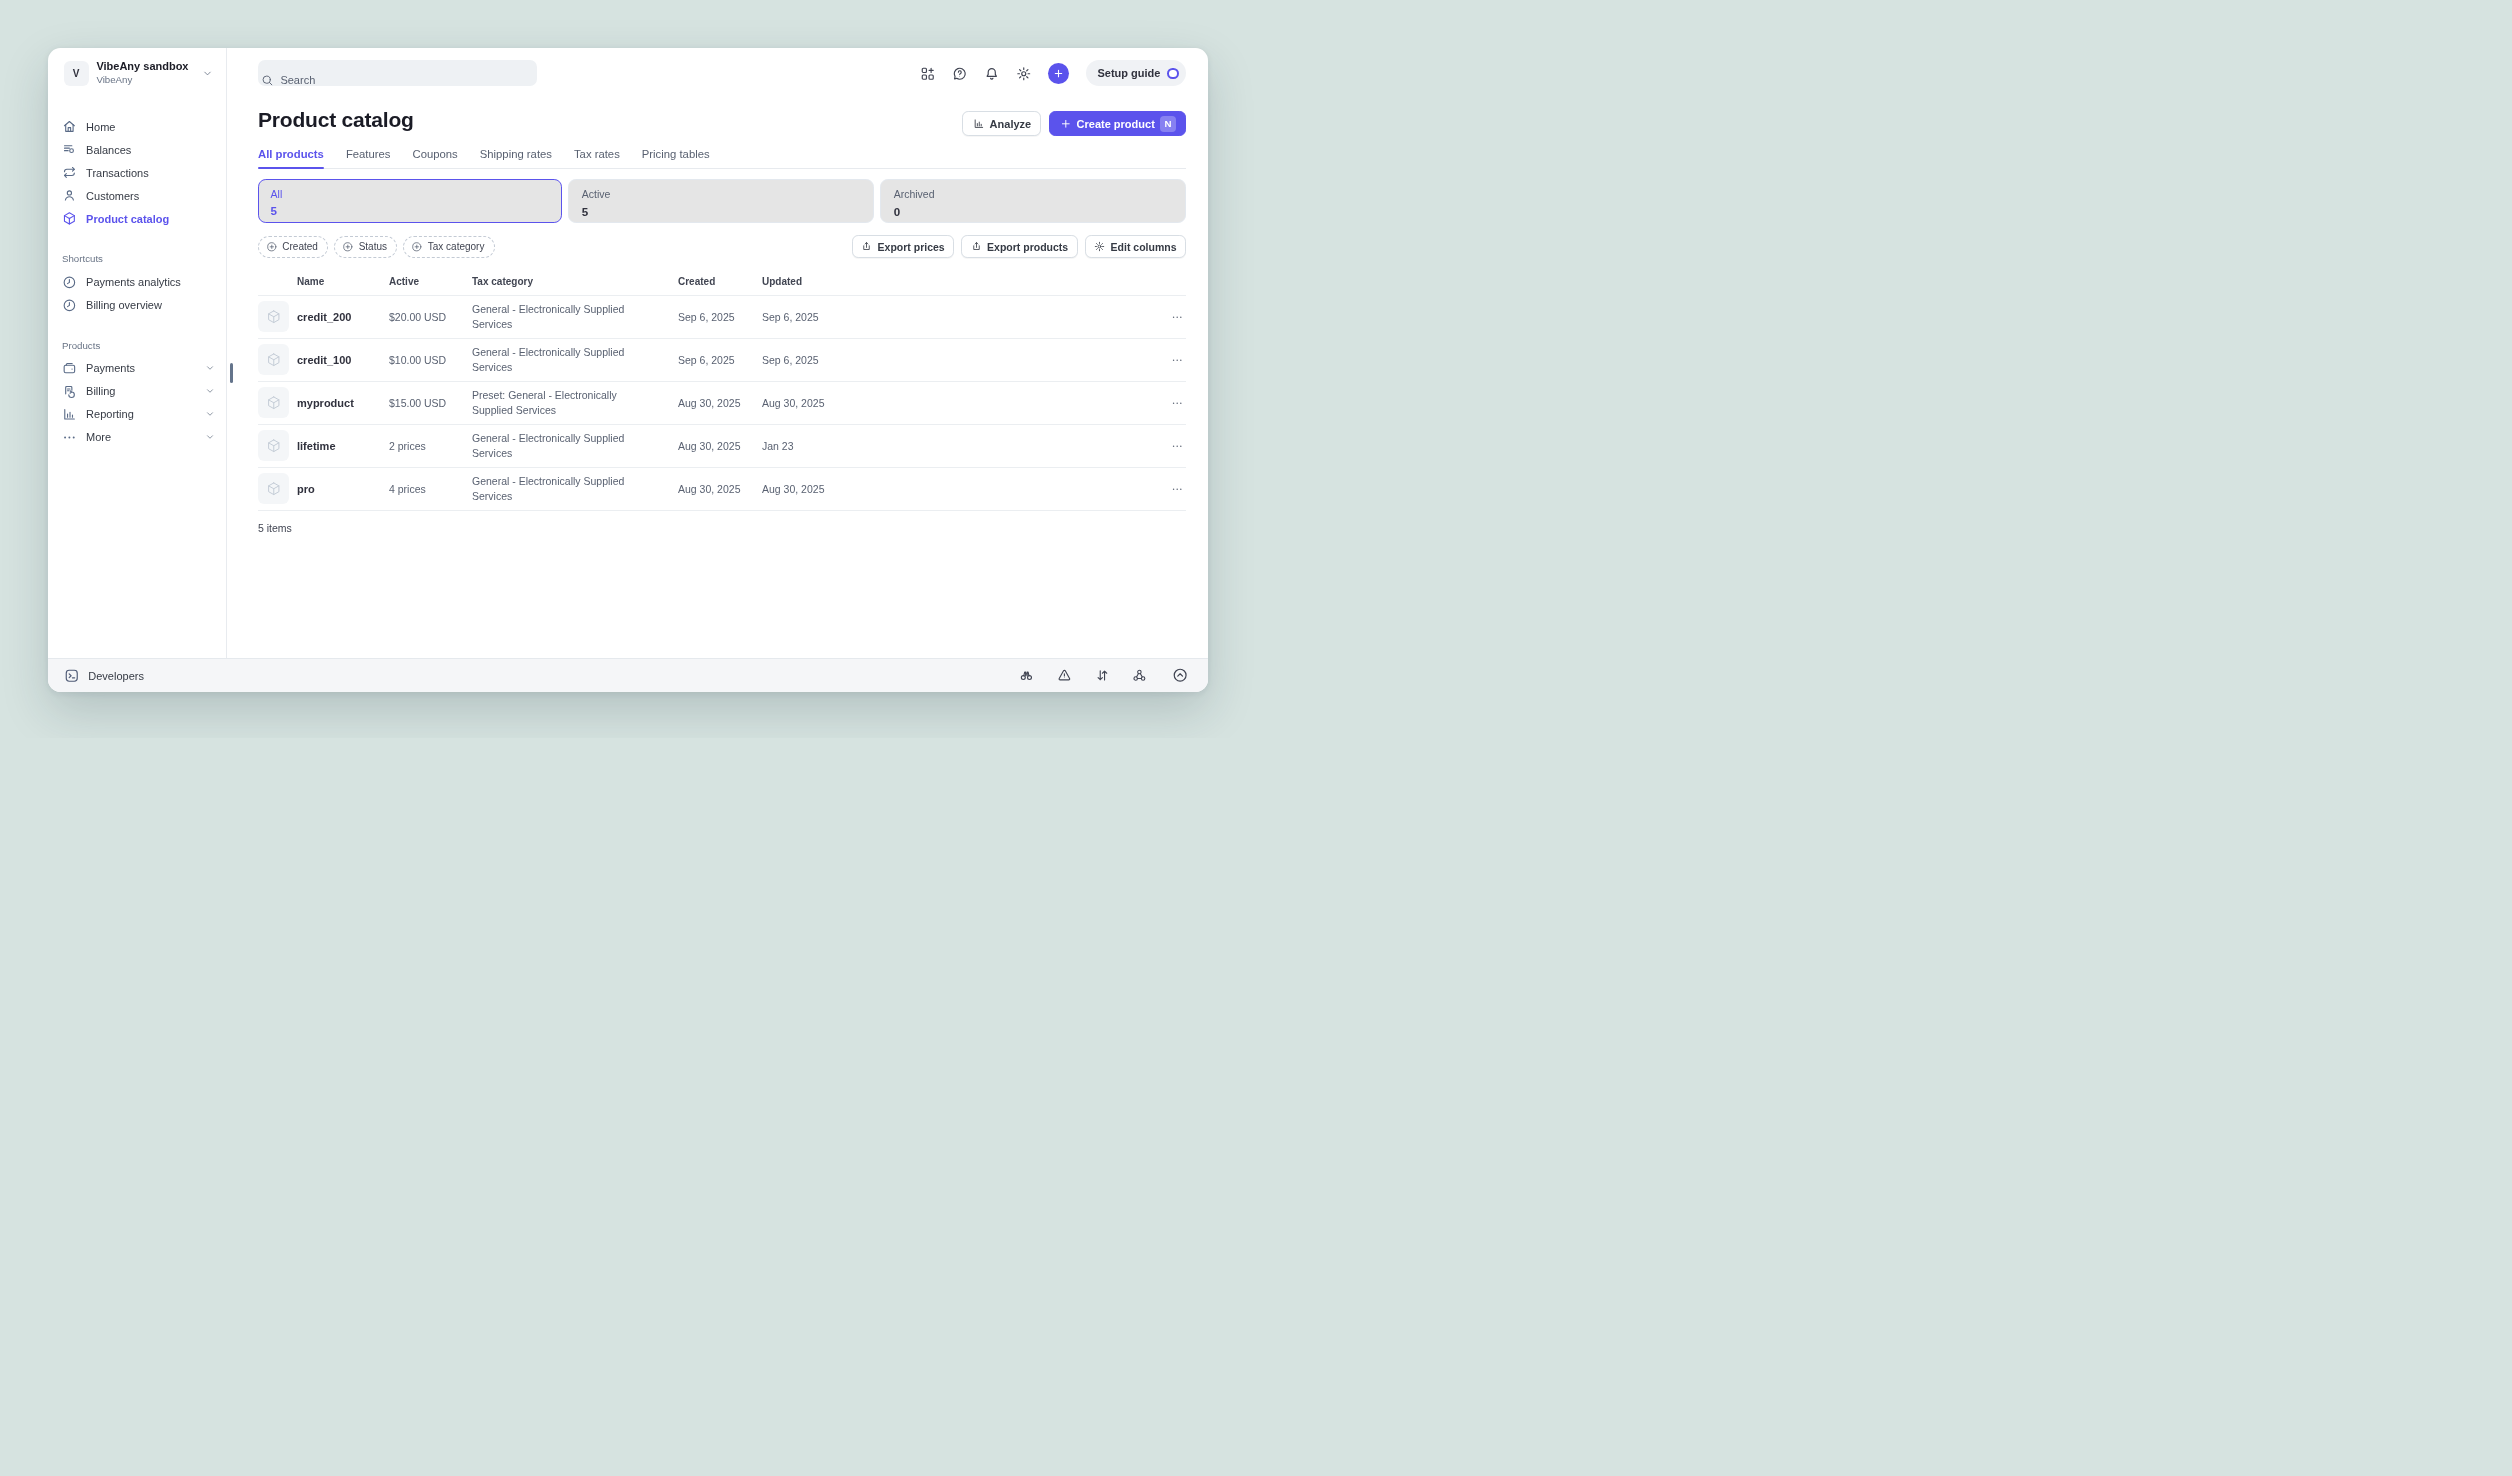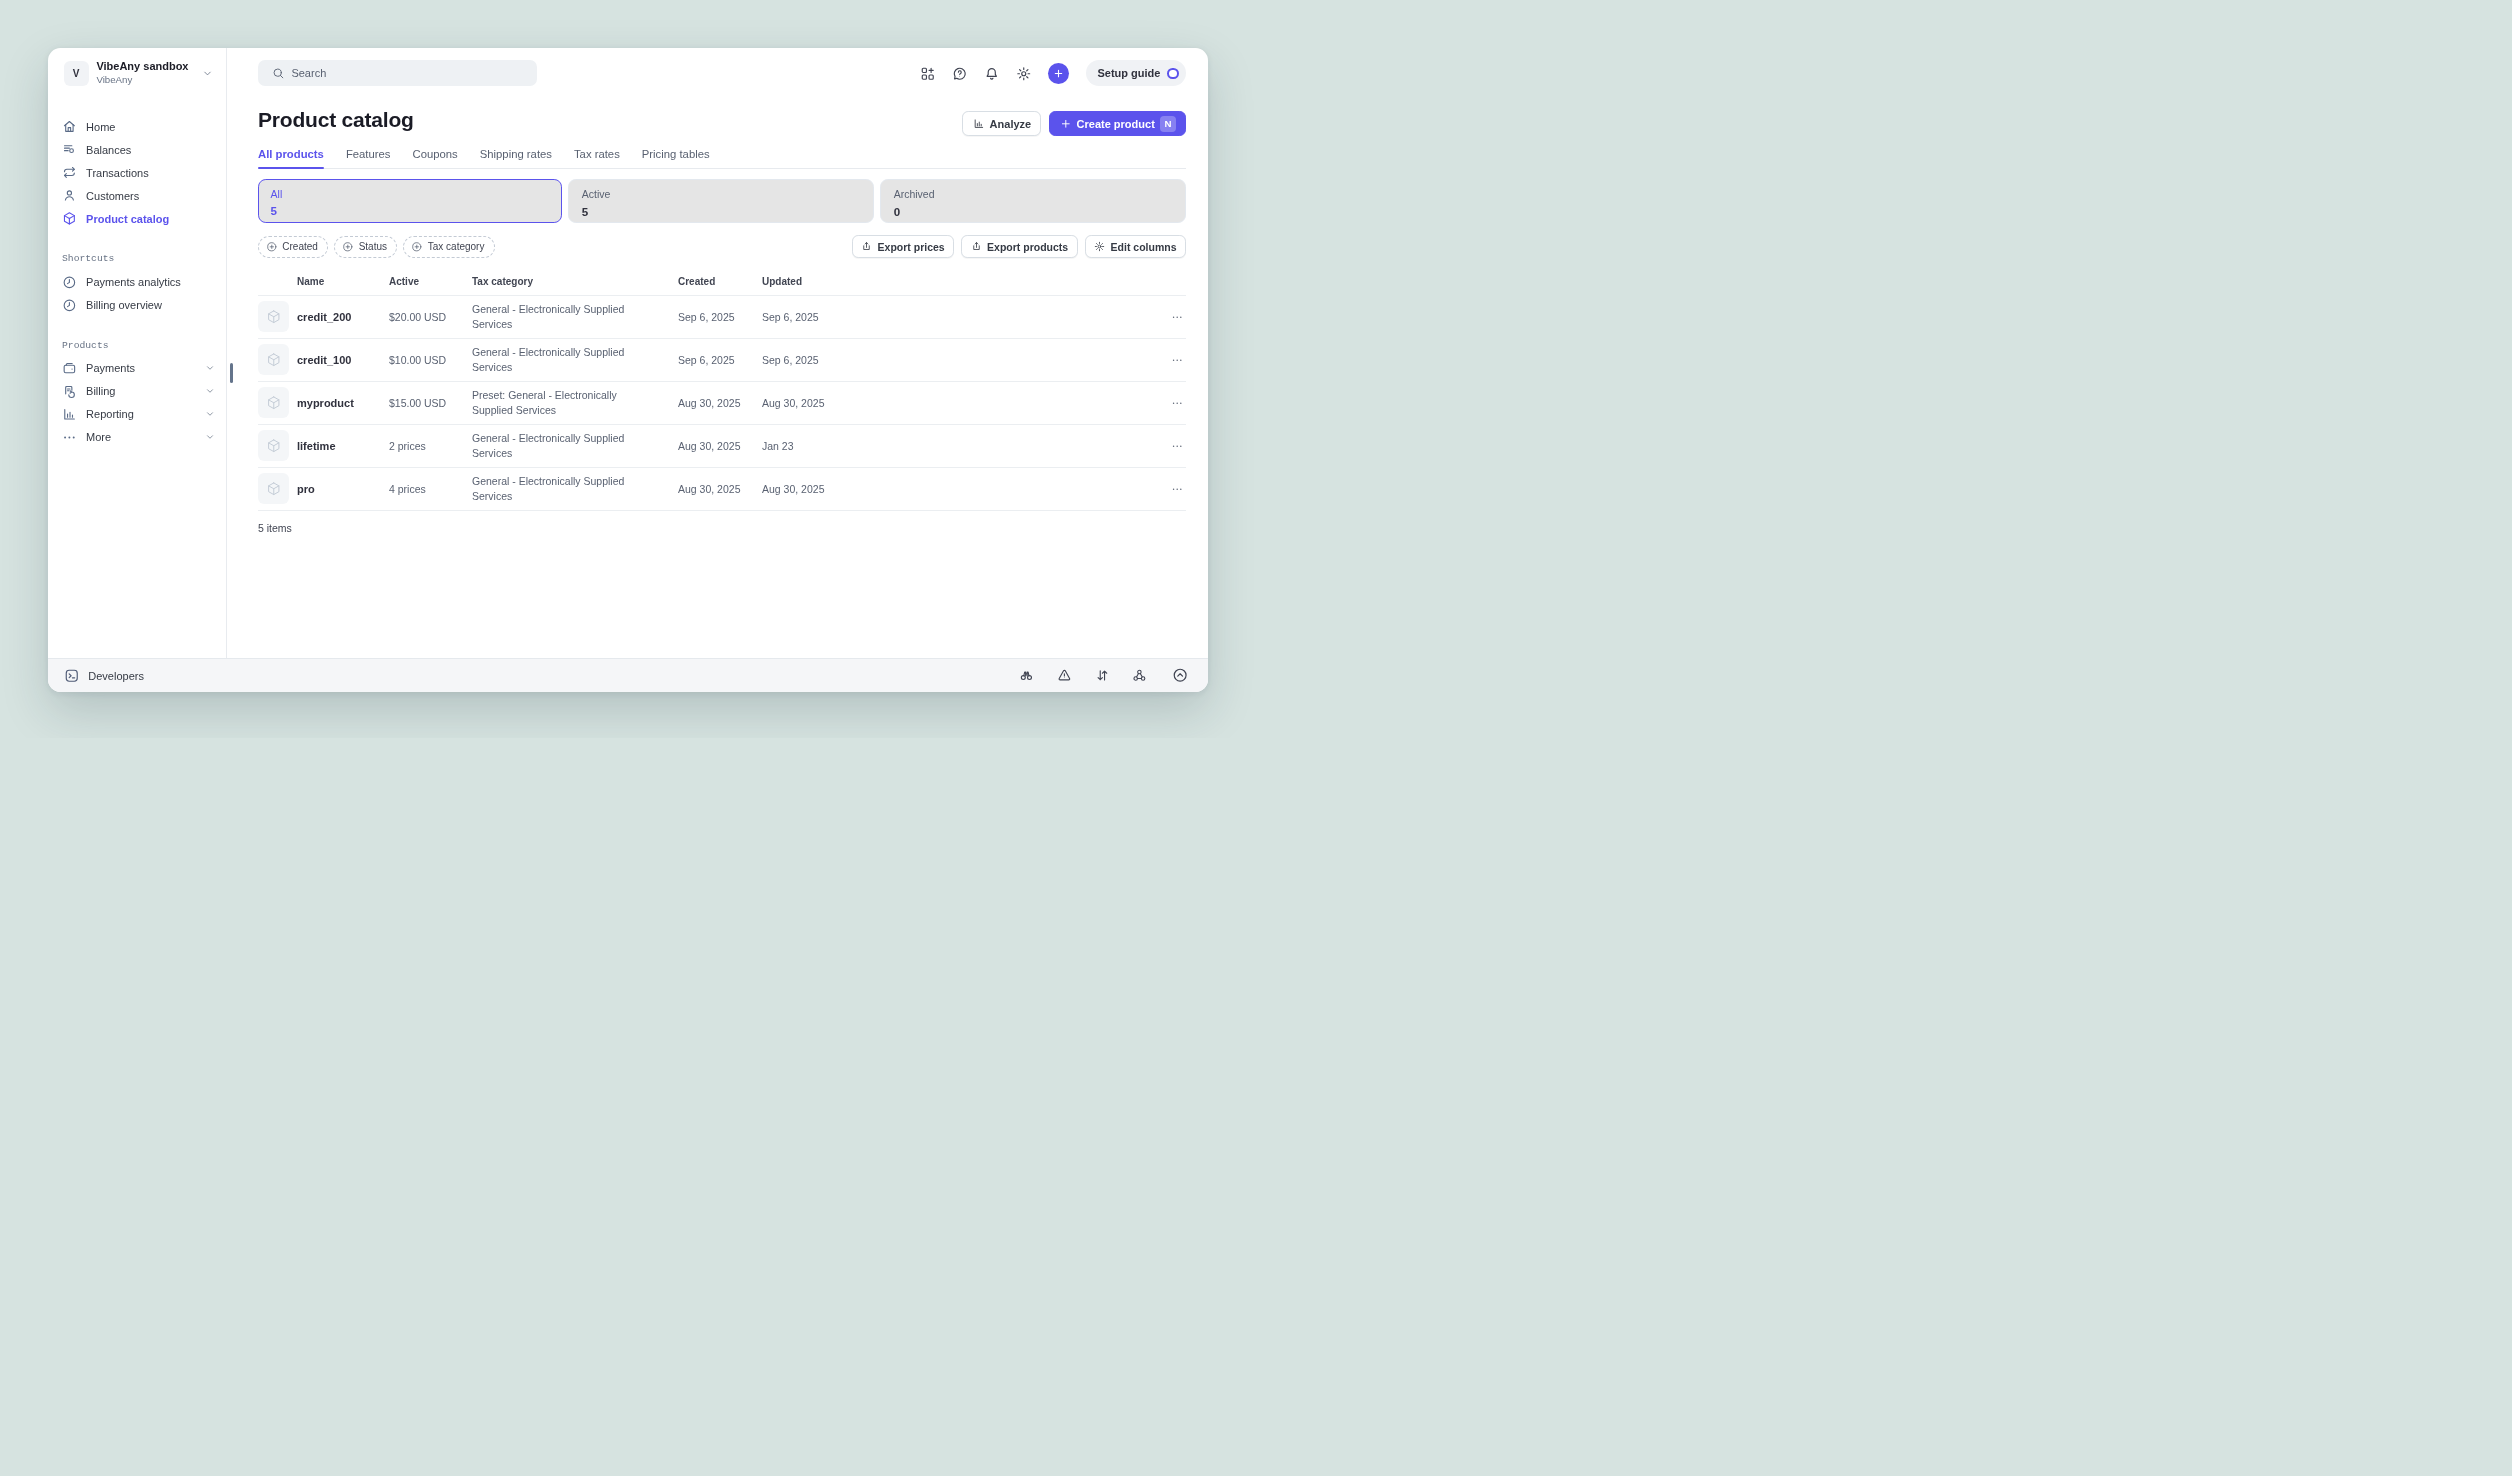--- a/index.html
+++ b/index.html
@@ -31,29 +31,29 @@
   .org-title { font-size:11px; font-weight:700; color:#1a1b25; }
   .org-sub { font-size:9.7px; color:#687385; }
   .org-chev { margin-left:auto; color:#687385; }
 
   .nav { margin-top:26px; display:flex; flex-direction:column; }
   .nav-item { display:flex; align-items:center; gap:9.3px; height:23px; font-size:11px; color:#353a44; cursor:pointer; }
   .nav-item .nico { color:#5a6b87; width:14.8px; }
   .nav-item.active { color:#5b53ec; font-weight:700; }
   .nav-item.active .nico { color:#5b53ec; }
   .nav-item .chev { margin-left:auto; color:#687385; }
-  .section-label { margin-top:23px; margin-bottom:6.2px; font-size:9.7px; color:#687385;font-family:Liberation Mono, monospace; }
+  .section-label { margin-top:23px; margin-bottom:6.2px; font-size:9.7px; color:#687385; }
   .gap-lg { margin-top:23px; }
 
   
   .content { flex:1; min-width:0; padding:12.4px 22px 0 31px; display:flex; flexDirection:column; flex-direction:column; }
 
   .topbar { display:flex; align-items:center; }
   .search-box { width:279px; height:26px; background:#eef1f4; border-radius:7px;
-    display:flex; align-items:center; gap:7px; padding:0 14px; color:#596171; }
+    display:flex; align-items:flex-end; gap:7px; padding:0 3px; color:#596171; }
   .search-box input { border:none; outline:none; background:transparent; font-size:11px; color:#30313d;
     font-family:"Liberation Sans", sans-serif; width:100%; }
   .search-box input::placeholder { color:#596171; }
   .topbar-right { margin-left:auto; display:flex; align-items:center; gap:16.3px; color:#404452; }
   .icon-btn { cursor:pointer; color:#404452; }
   .plus-btn { width:21px; height:21px; border-radius:50%; background:#5b53ec; color:#fff;
     display:flex; align-items:center; justify-content:center; cursor:pointer; }
   .setup-pill { height:26px; border-radius:13px; background:#f0f2f5; display:flex; align-items:center;
     gap:7px; padding:0 7px 0 11px; font-size:11px; font-weight:600; color:#30313d; cursor:pointer; margin-left:1.6px; }
   .setup-ring { width:11.6px; height:11.6px; border:2.3px solid #5b53ec; border-radius:50%; background:#fff; }

